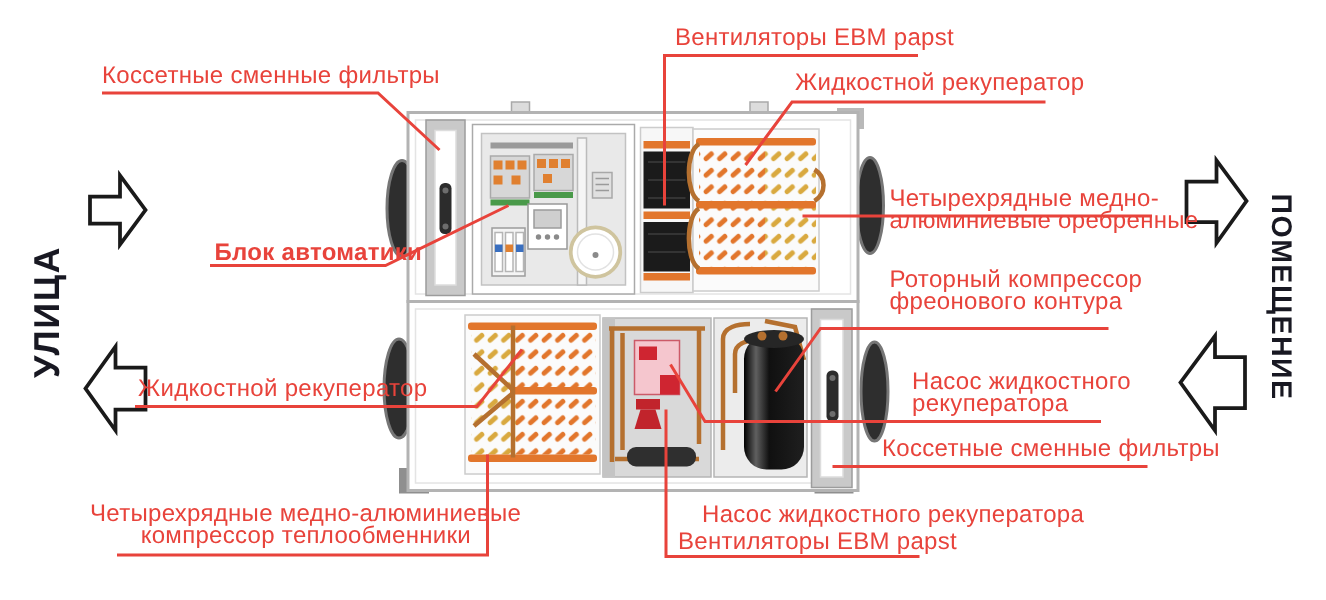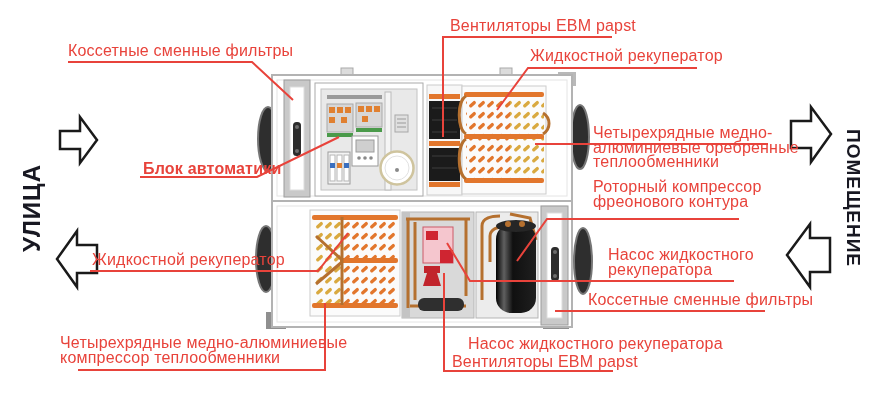--- a/index.html
+++ b/index.html
@@ -203,40 +203,39 @@
     </g>
   </svg>
 
   <div class="label" style="left:68px; top:44px;">Коссетные сменные фильтры</div>
   <div class="label" style="left:450px; top:19px;">Вентиляторы EBM papst</div>
   <div class="label" style="left:530px; top:49px;">Жидкостной рекуператор</div>
 
   <div class="label" style="left:593px; top:94px;margin-top:32px;">
     <span class="ln">Четырехрядные медно-</span>
     <span class="ln">алюминиевые оребренные</span>
-    <span class="ln">теплообменники</span>
   </div>
 
   <div class="label" style="left:143px; top:162px;font-weight:bold;">Блок автоматики</div>
 
   <div class="label" style="left:608px; top:248px;">
     <span class="ln">Насос жидкостного</span>
     <span class="ln">рекуператора</span>
   </div>
 
   <div class="label" style="left:593px; top:180px;">
     <span class="ln">Роторный компрессор</span>
     <span class="ln">фреонового контура</span>
   </div>
 
   <div class="label" style="left:588px; top:293px;">Коссетные сменные фильтры</div>
 
   <div class="label" style="left:92px; top:253px;">Жидкостной рекуператор</div>
 
-  <div class="label" style="left:60px; top:336px; width:254px; text-align:left;">
+  <div class="label" style="left:60px; top:336px; width:254px; text-align:right;">
     <span class="ln">Четырехрядные медно-алюминиевые</span>
     <span class="ln">компрессор теплообменники</span>
   </div>
 
   <div class="label" style="left:468px; top:337px;text-align:center;">Насос жидкостного рекуператора</div>
   <div class="label" style="left:452px; top:355px;">Вентиляторы EBM papst</div>
 
   <div id="side-left" class="side-label">УЛИЦА</div>
   <div id="side-right" class="side-label">ПОМЕЩЕНИЕ</div>
 

